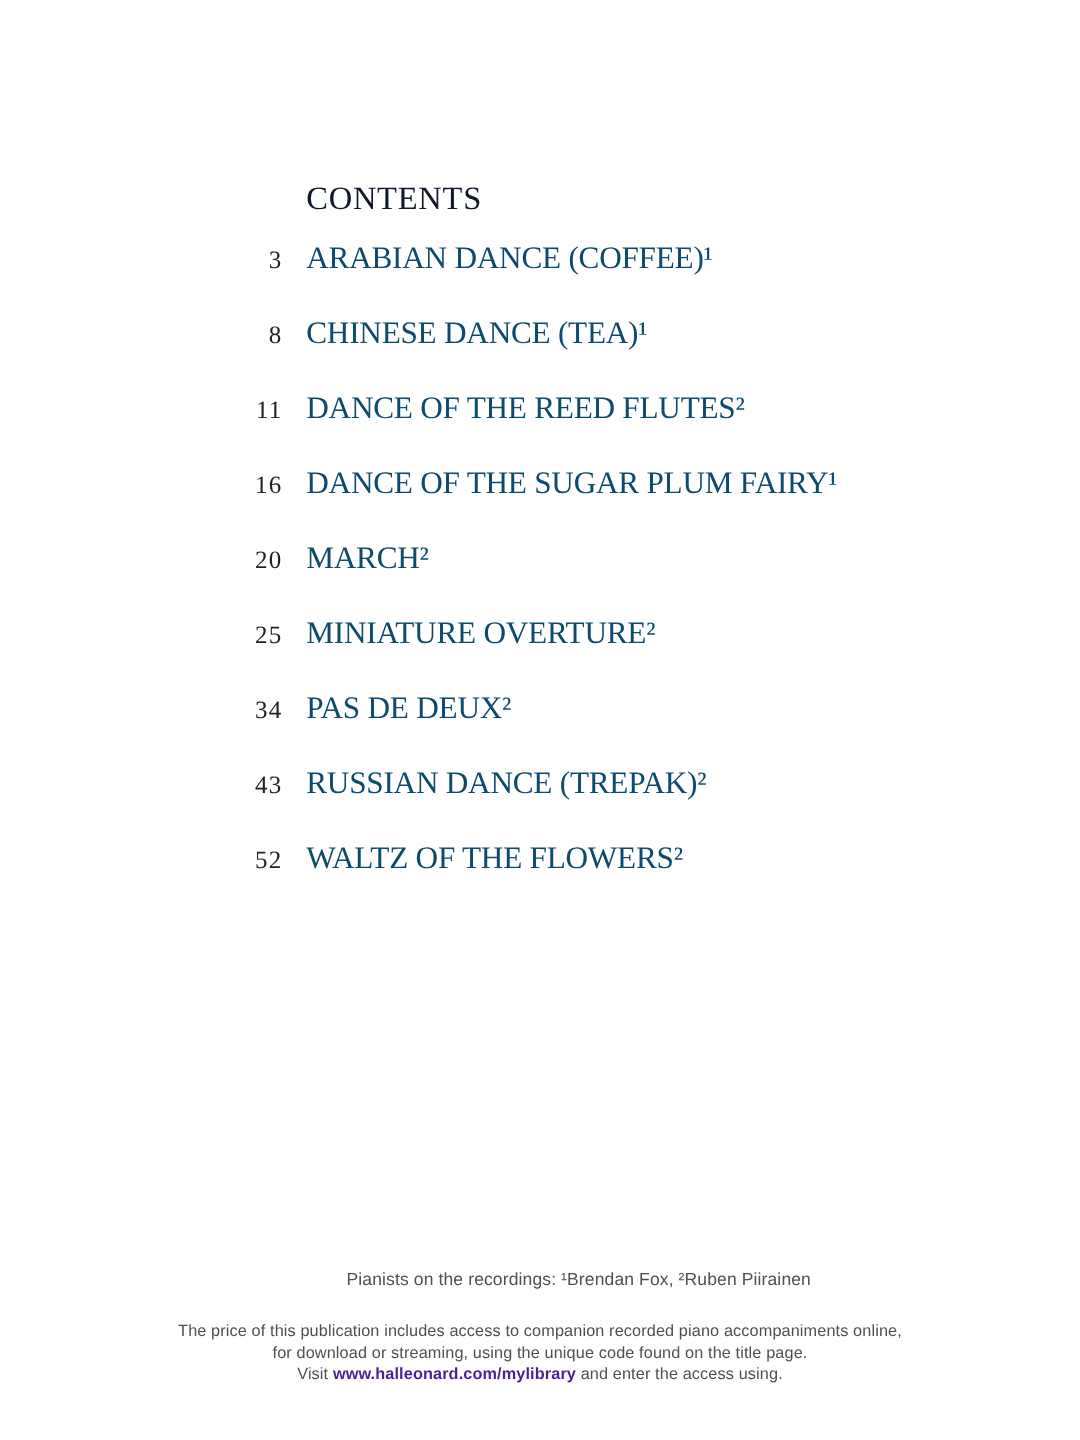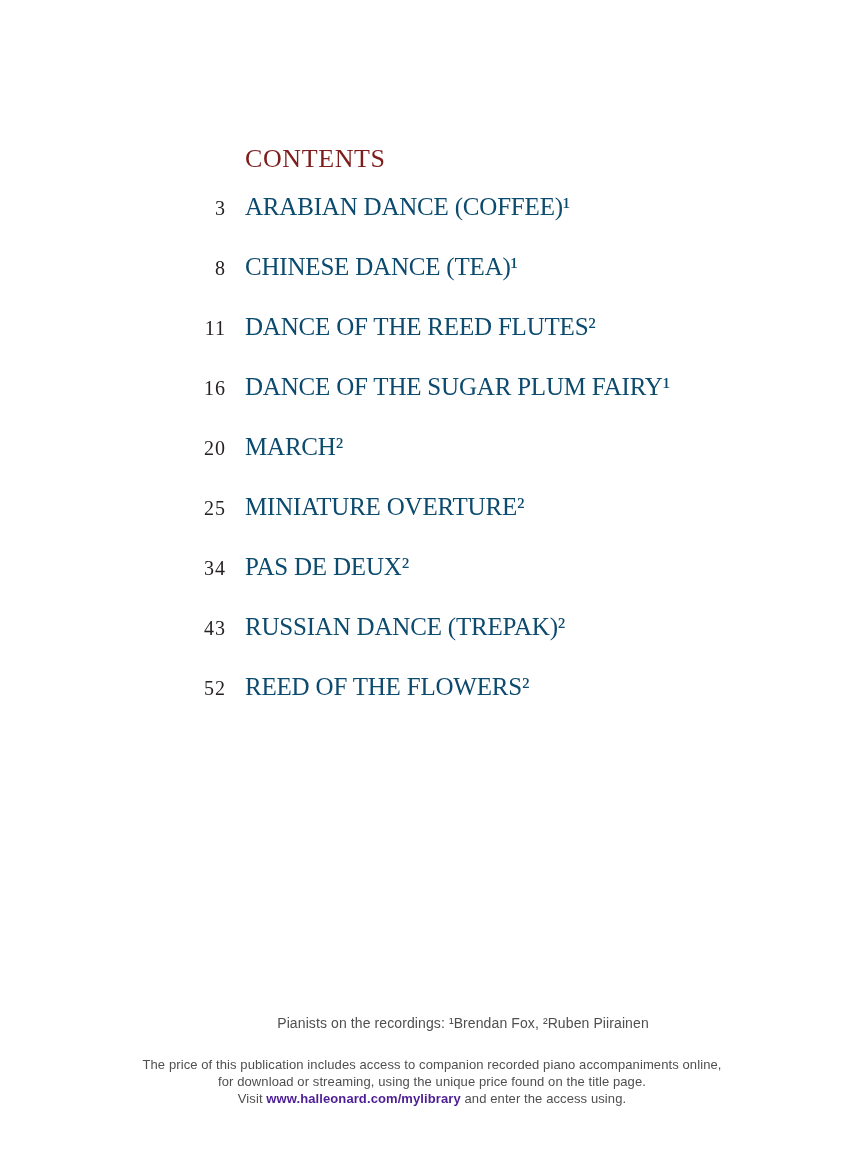--- a/index.html
+++ b/index.html
@@ -21,21 +21,21 @@
     left: 0;
     width: 864px;
   }
   .toc-heading {
     margin: 0 0 21px 245px;
     font-family: "Liberation Serif", serif;
     font-weight: 400;
     font-size: 26px;
     line-height: 26px;
     letter-spacing: 0.6px;
-    color: #7f1d1d;
+    color: #0f172a;
   }
   .toc-rows {
     width: 864px;
   }
   .toc-row {
     display: grid;
     grid-template-columns: 226px 1fr;
     align-items: baseline;
     height: 60px;
   }
@@ -123,26 +123,26 @@
   </div>
 
   <div class="toc-row">
     <span class="toc-page">43</span>
     <span class="toc-title">RUSSIAN DANCE (TREPAK)²</span>
   </div>
 
 
   <div class="toc-row">
     <span class="toc-page">52</span>
-    <span class="toc-title">REED OF THE FLOWERS²</span>
+    <span class="toc-title">WALTZ OF THE FLOWERS²</span>
   </div>
 </div>
   </main>
 
   <div class="footer footer-pianists">Pianists on the recordings: ¹Brendan Fox, ²Ruben Piirainen</div>
 
   <div class="footer footer-price">
     <div>The price of this publication includes access to companion recorded piano accompaniments online,</div>
-    <div>for download or streaming, using the unique price found on the title page.</div>
+    <div>for download or streaming, using the unique code found on the title page.</div>
     <div><span>Visit </span><span class="footer-url">www.halleonard.com/mylibrary</span><span> and enter the access using.</span></div>
   </div>
 
 </div>
 
 </body></html>

